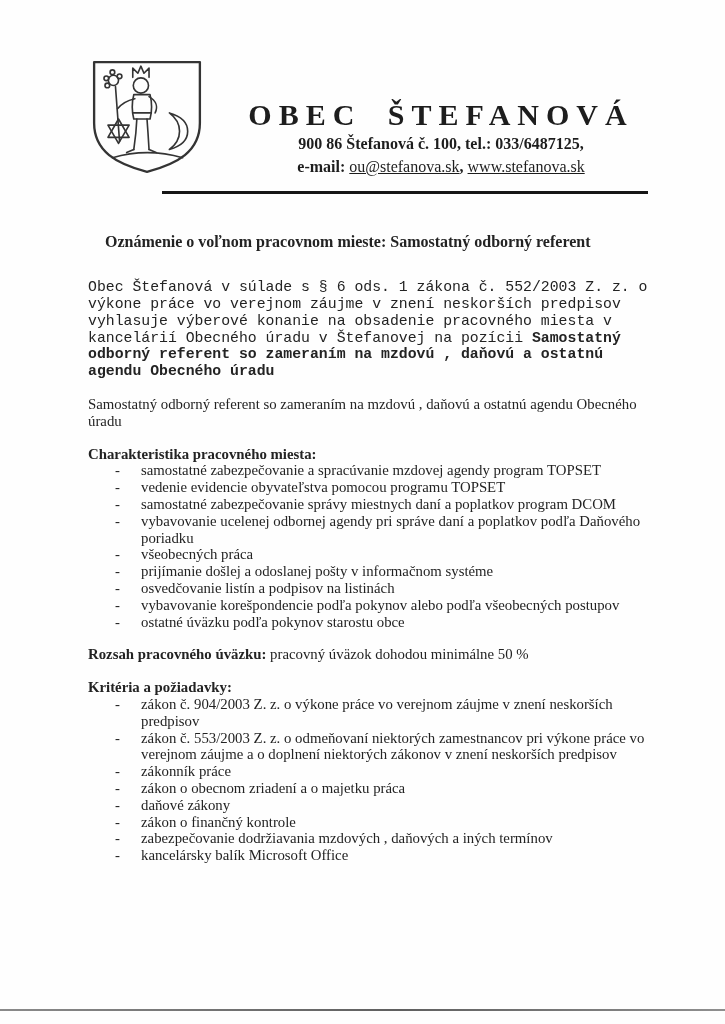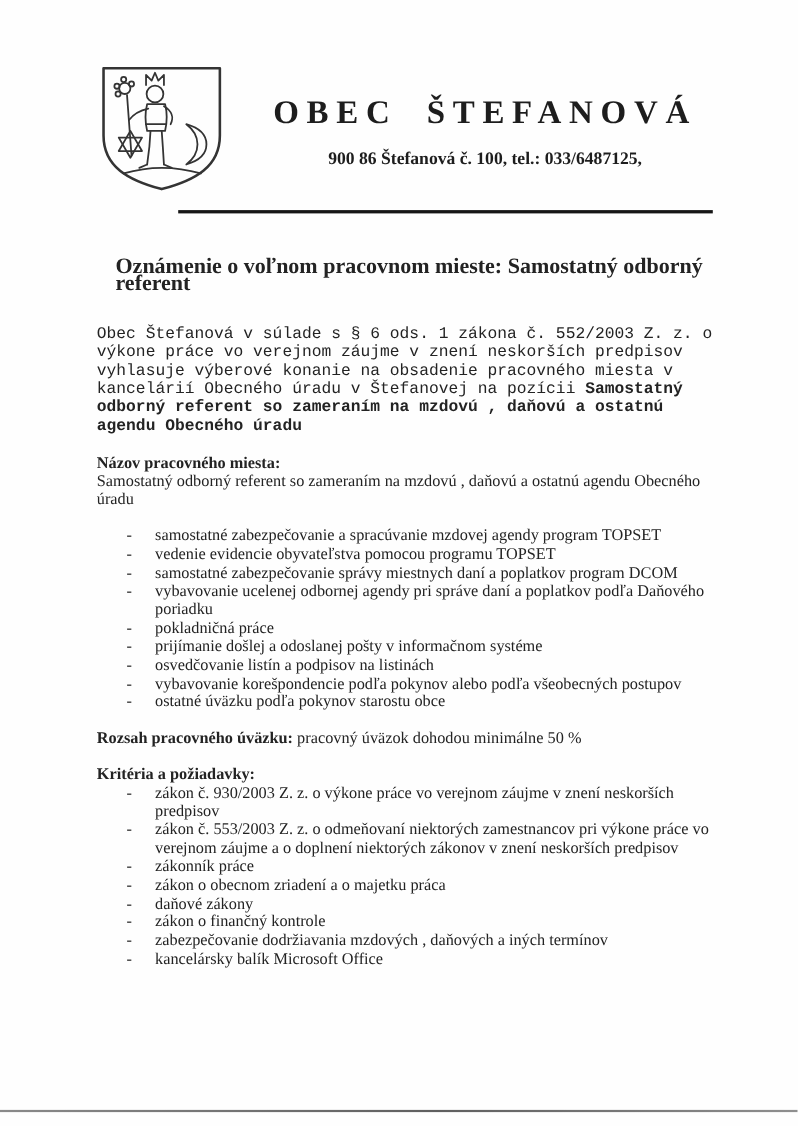--- a/index.html
+++ b/index.html
@@ -10,36 +10,35 @@
     color: #222;
     position: relative;
     overflow: hidden;
   }
   .page { position: absolute; inset: 0; background: #fefefe; }
 
   
   .letterhead {
     display: flex;
     margin: 58px 66px 0 85px;
-    align-items: center;
+    align-items: flex-end;
   }
   .crest { width: 124px; height: 120px; flex: 0 0 auto; }
   .crest svg { width: 100%; height: 100%; }
   .head-text { flex: 1; text-align: center; padding-top: 6px; padding-left: 14px; }
   .org-name {
     margin: 0;
     font-size: 30px;
     font-weight: bold;
     letter-spacing: 7px;
     word-spacing: 12px;
     color: #1d1d1d;
     white-space: nowrap;
   }
   .addr {
-    margin-top: 13px;
     font-size: 16px;
     font-weight: bold;
     line-height: 1.45;
     color: #1d1d1d;
   }
   .contact-line { margin-top: 0; }
   .contact-line a {
     font-weight: normal;
     color: #1d1d1d;
     text-decoration: underline;
@@ -54,21 +53,21 @@
   
   main {
     margin: 0 75px 0 88px;
     font-size: 14.8px;
     line-height: 16.8px;
     color: #232323;
   }
   .doc-title {
     margin: 40px 0 0 17px;
     font-weight: bold;
-    font-size: 20px;
+    font-size: 16px;
     font-family: Liberation Serif, serif;
   }
   .intro { margin: 29px 0 0 0; font-family: Liberation Mono, monospace; }
   .bold { font-weight: bold; }
   .block { margin: 16px 0 0 0; }
   .h { font-weight: bold; }
   p { margin: 0; }
   .list { margin: 0; }
   .li { display: flex; }
   .dash { width: 26px; padding-left: 27px; flex: 0 0 auto; }
@@ -120,38 +119,42 @@
 
         <path d="M32 60 L42.4 78 L21.6 78 Z"></path>
         <path d="M32 84 L21.6 66 L42.4 66 Z"></path>
 
         <path d="M82 54 C96 58 100 65 100 72 C100 79 96 86 82 90 C90 84 92 78 92 72 C92 66 90 60 82 54 Z"></path>
       </svg>
     </div>
     <div class="head-text">
       <h1 class="org-name">OBEC ŠTEFANOVÁ</h1>
       <div class="addr">900 86 Štefanová č. 100, tel.: 033/6487125,</div>
+      <div class="addr contact-line"><span>e-mail:</span>
+        <a>ou@stefanova.sk</a><span>,</span>
+        <a>www.stefanova.sk</a>
+      </div>
     </div>
   </header>
 
   <div class="header-rule"></div>
 
   <main>
 
     <p class="doc-title">Oznámenie o voľnom pracovnom mieste: Samostatný odborný referent</p>
 
     <p class="intro"><span>Obec Štefanová v súlade s § 6 ods. 1 zákona č. 552/2003 Z. z. o výkone práce vo verejnom záujme v znení neskorších predpisov vyhlasuje výberové konanie na obsadenie pracovného miesta v kancelárií Obecného úradu v Štefanovej na pozícii </span><span class="bold">Samostatný odborný referent so zameraním na mzdovú , daňovú a ostatnú agendu Obecného úradu</span></p>
 
     <section class="block">
-      <p class="h">Názov pracovného miesta:</p>
       <p>Samostatný odborný referent so zameraním na mzdovú , daňovú  a ostatnú agendu Obecného úradu</p>
     </section>
 
 
     <section class="block">
+      <p class="h">Charakteristika pracovného miesta:</p>
       <div class="list">
 
           <div class="li">
             <span class="dash">-</span>
             <span class="li-text">samostatné zabezpečovanie a spracúvanie mzdovej agendy program TOPSET</span>
           </div>
 
           <div class="li">
             <span class="dash">-</span>
             <span class="li-text">vedenie evidencie obyvateľstva pomocou programu TOPSET</span>
@@ -162,21 +165,21 @@
             <span class="li-text">samostatné zabezpečovanie správy miestnych daní a poplatkov  program DCOM</span>
           </div>
 
           <div class="li">
             <span class="dash">-</span>
             <span class="li-text">vybavovanie ucelenej odbornej agendy pri správe daní a poplatkov podľa Daňového poriadku</span>
           </div>
 
           <div class="li">
             <span class="dash">-</span>
-            <span class="li-text">pokladničná práce</span>
+            <span class="li-text">všeobecných práca</span>
           </div>
 
           <div class="li">
             <span class="dash">-</span>
             <span class="li-text">prijímanie došlej a odoslanej pošty v informačnom systéme</span>
           </div>
 
           <div class="li">
             <span class="dash">-</span>
             <span class="li-text">osvedčovanie listín a podpisov na listinách</span>
@@ -199,21 +202,21 @@
         <span>pracovný úväzok dohodou minimálne 50 %</span></p>
     </section>
 
 
     <section class="block">
       <p class="h">Kritéria a požiadavky:</p>
       <div class="list">
 
           <div class="li">
             <span class="dash">-</span>
-            <span class="li-text">zákon č. 930/2003 Z. z. o výkone práce vo verejnom záujme v znení neskorších predpisov</span>
+            <span class="li-text">zákon č. 904/2003 Z. z. o výkone práce vo verejnom záujme v znení neskorších predpisov</span>
           </div>
 
           <div class="li">
             <span class="dash">-</span>
             <span class="li-text">zákon č. 553/2003 Z. z. o odmeňovaní niektorých zamestnancov pri výkone práce vo verejnom záujme a o doplnení niektorých zákonov v znení neskorších predpisov</span>
           </div>
 
           <div class="li">
             <span class="dash">-</span>
             <span class="li-text">zákonník práce</span>

